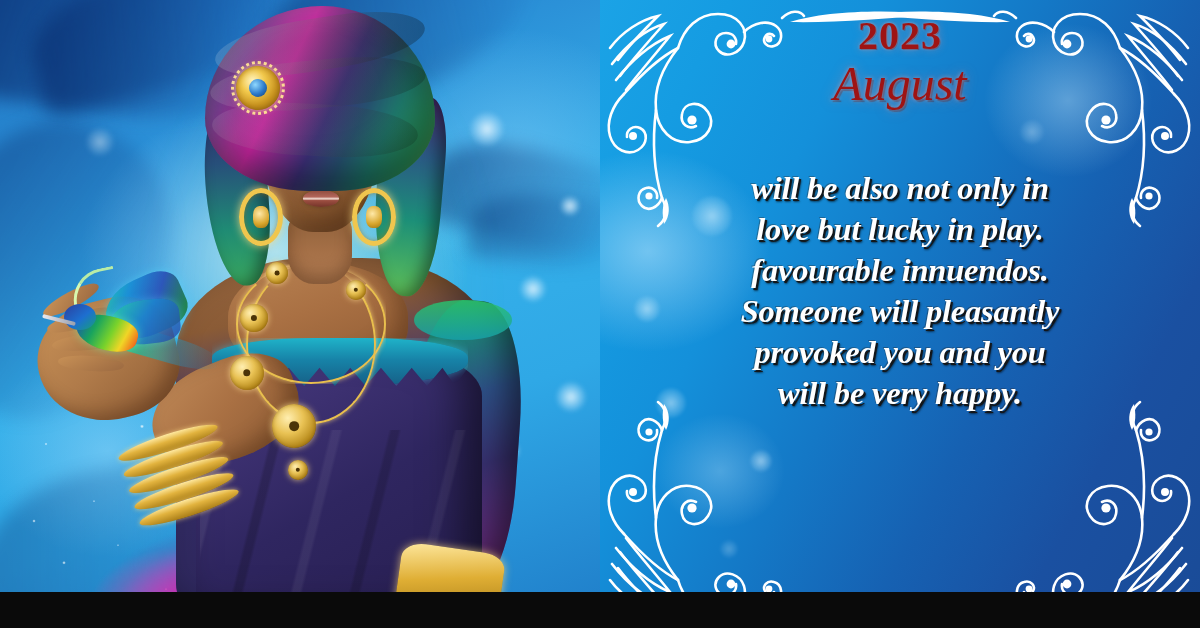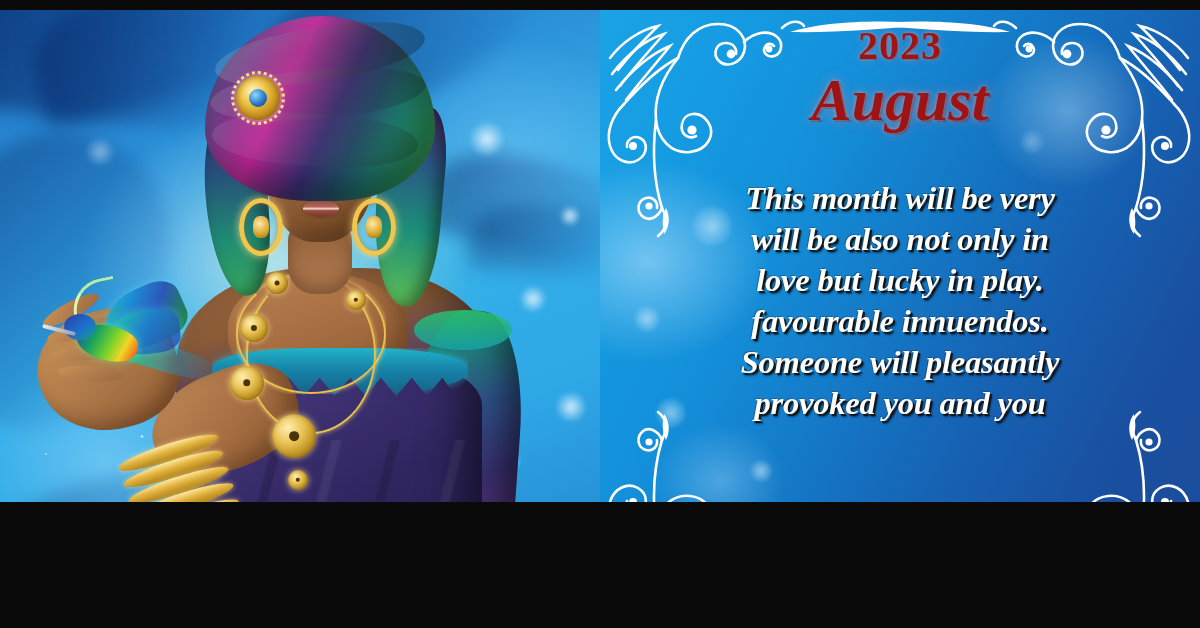--- a/index.html
+++ b/index.html
@@ -6,25 +6,24 @@
   html, body {
     margin: 0;
     padding: 0;
     background: #0a0a0a;
   }
   * { box-sizing: border-box; }
 
   .banner {
     position: relative;
     width: 1200px;
-    height: 492px;
+    height: 592px;
     overflow: hidden;
     font-family: "Liberation Serif", "DejaVu Serif", serif;
     background: #0ea5e9;
-    margin-top: 10px;
   }
 
   
   .illustration {
     position: absolute;
     left: 0; top: 0;
     width: 600px; height: 628px;
     overflow: hidden;
   }
   .illo-bg {
@@ -401,22 +400,22 @@
     letter-spacing: 1px;
     line-height: 1;
     text-shadow:
       0 0 3px rgba(255,170,170,0.55),
       0 0 10px rgba(255,140,140,0.40),
       1px 1px 0 rgba(80,0,0,0.35);
     font-family: "Liberation Serif","DejaVu Serif",serif;
   }
   .month {
     margin-top: 4px;
-    font-size: 60px;
-    font-weight: bold;
+    font-size: 48px;
+    font-weight: normal;
     font-style: italic;
     color: #9e1313;
     line-height: 1.02;
     text-shadow:
       0 0 4px rgba(255,170,170,0.55),
       0 0 14px rgba(255,130,130,0.42),
       2px 2px 1px rgba(70,0,0,0.35);
     font-family: "Liberation Serif","DejaVu Serif",serif;
   }
 
@@ -674,21 +673,21 @@
         </g>
       </svg>
     </div>
 
     <div class="titles">
       <div class="year">2023</div>
       <div class="month">August</div>
     </div>
 
     <div class="forecast">
-      <span class="ln">This month will be very</span>
       <span class="ln">will be also not only in</span>
       <span class="ln">love but lucky in play.</span>
       <span class="ln">favourable innuendos.</span>
       <span class="ln">Someone will pleasantly</span>
       <span class="ln">provoked you and you</span>
+      <span class="ln">will be very happy.</span>
     </div>
   </div>
 </div>
 
 </body></html>

